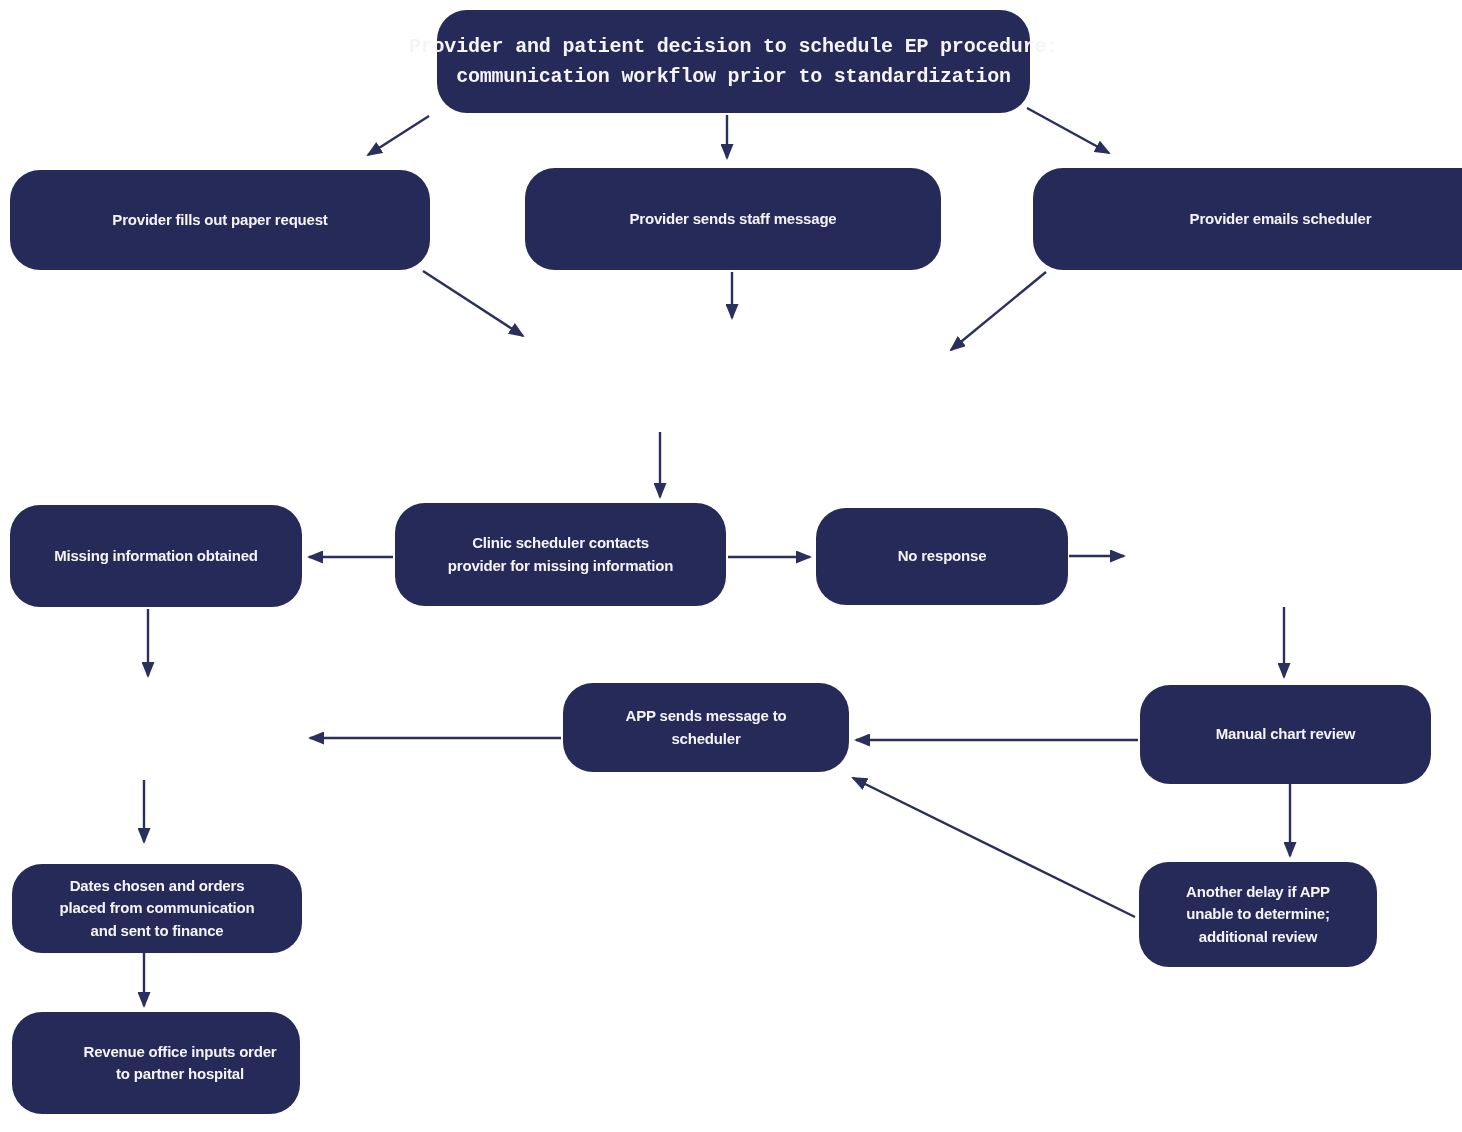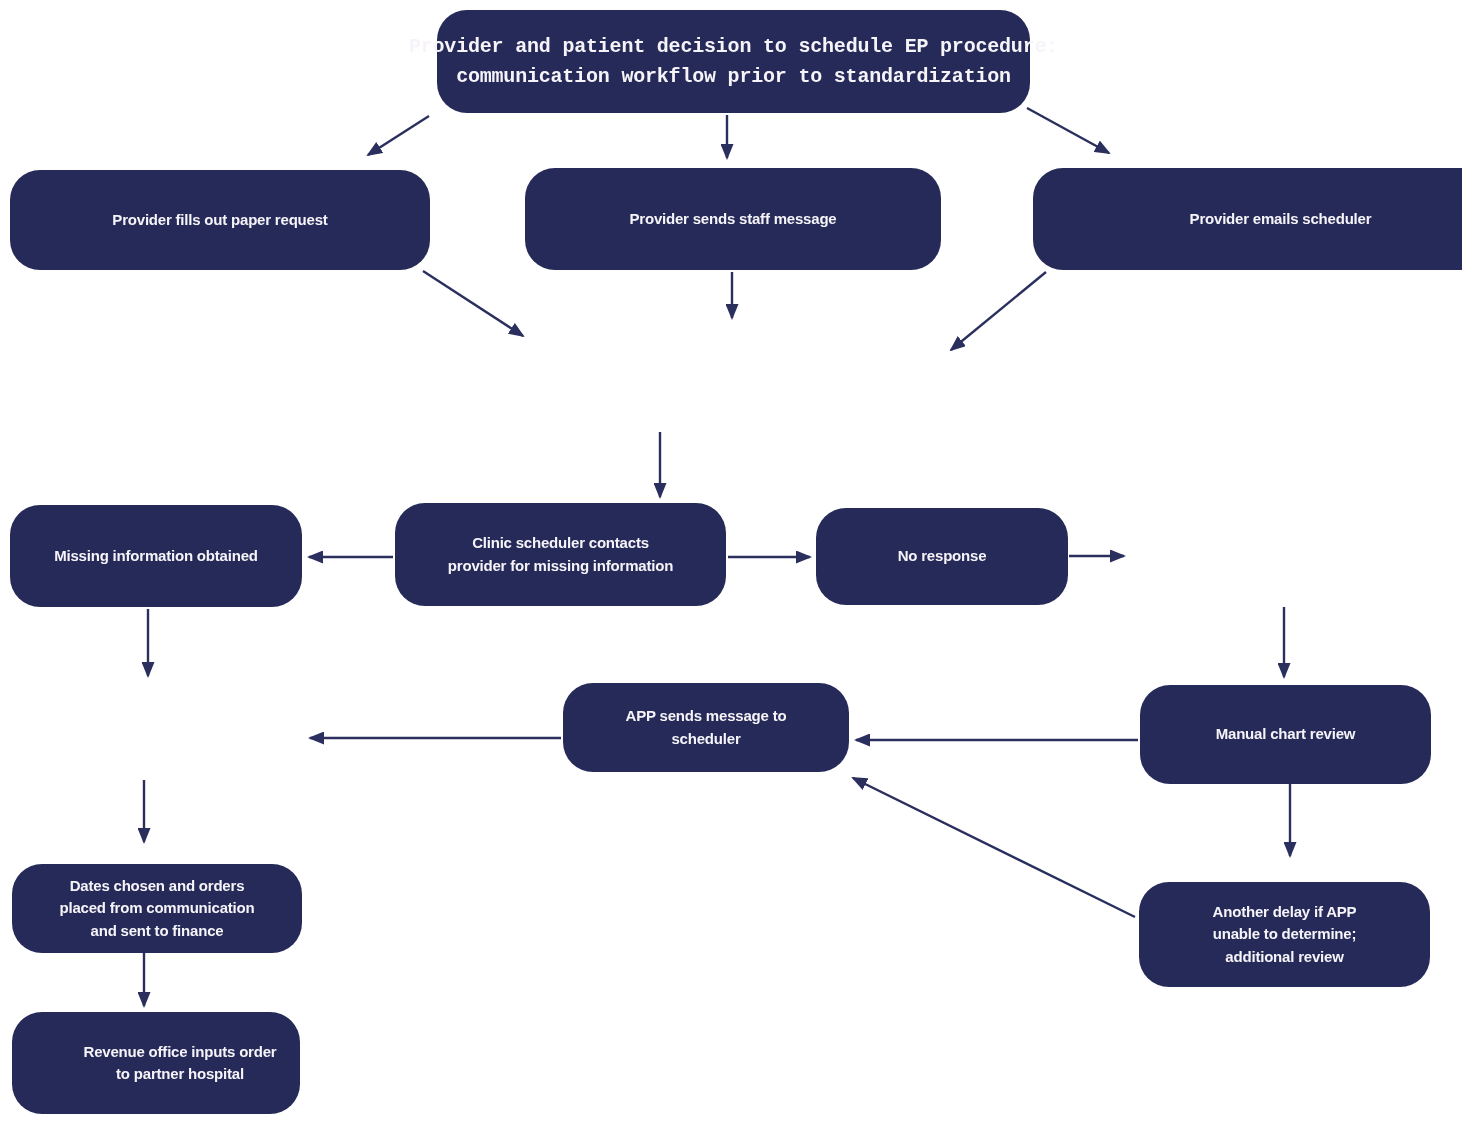--- a/index.html
+++ b/index.html
@@ -76,19 +76,19 @@
   <div class="node" style="left:395px;  top:503px;  width:331px; height:103px;">Clinic scheduler contacts
 provider for missing information</div>
   <div class="node" style="left:10px;   top:505px;  width:292px; height:102px;">Missing information obtained</div>
   <div class="node" style="left:816px;  top:508px;  width:252px; height:97px;text-align:center;">No response</div>
   <div class="node" style="left:563px;  top:683px;  width:286px; height:89px;">APP sends message to
 scheduler</div>
   <div class="node" style="left:1140px; top:685px;  width:291px; height:99px;">Manual chart review</div>
   <div class="node" style="left:12px;   top:848px;  width:290px; height:89px;margin-top:16px;">Dates chosen and orders
 placed from communication
 and sent to finance</div>
-  <div class="node" style="left:1139px; top:862px;  width:291px; height:105px;margin-top:20px;">Another delay if APP
+  <div class="node" style="left:1139px; top:862px;  width:238px; height:105px;">Another delay if APP
 unable to determine;
 additional review</div>
   <div class="node" style="left:12px;   top:1012px; width:288px; height:102px;padding-left:48px;">Revenue office inputs order
 to partner hospital</div>
 
 </div>
 
 </body></html>

